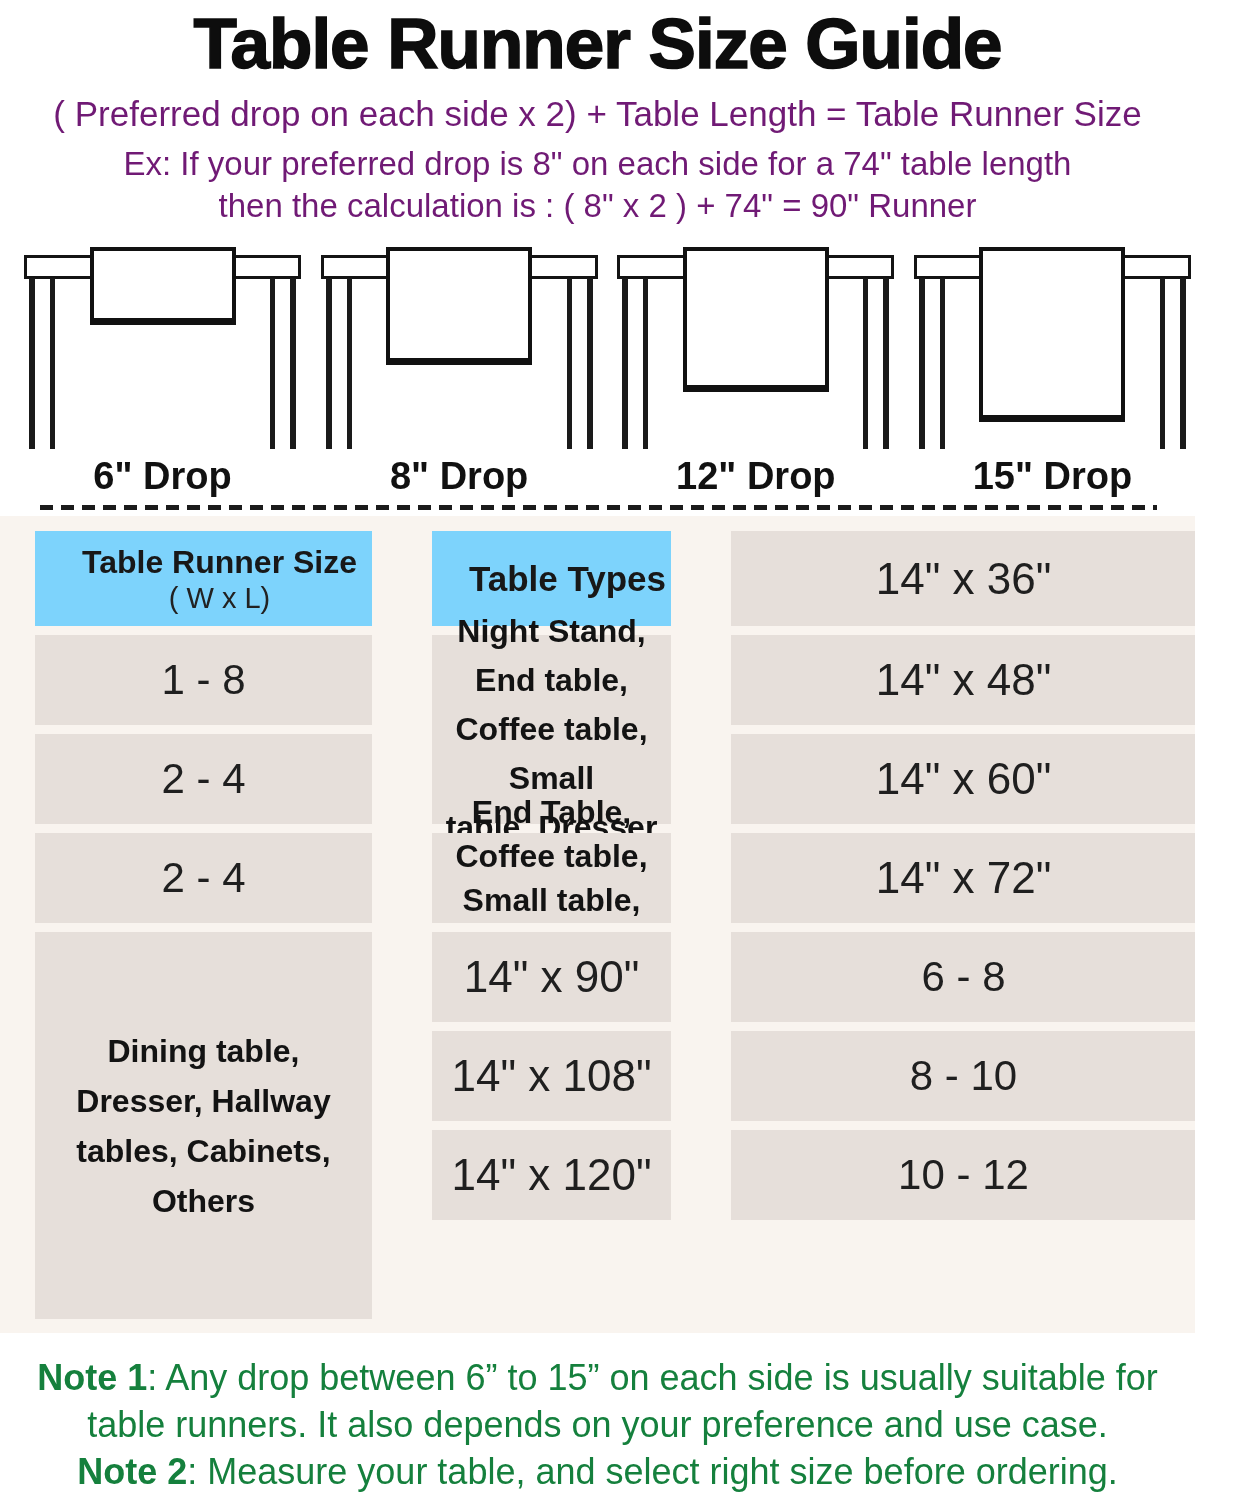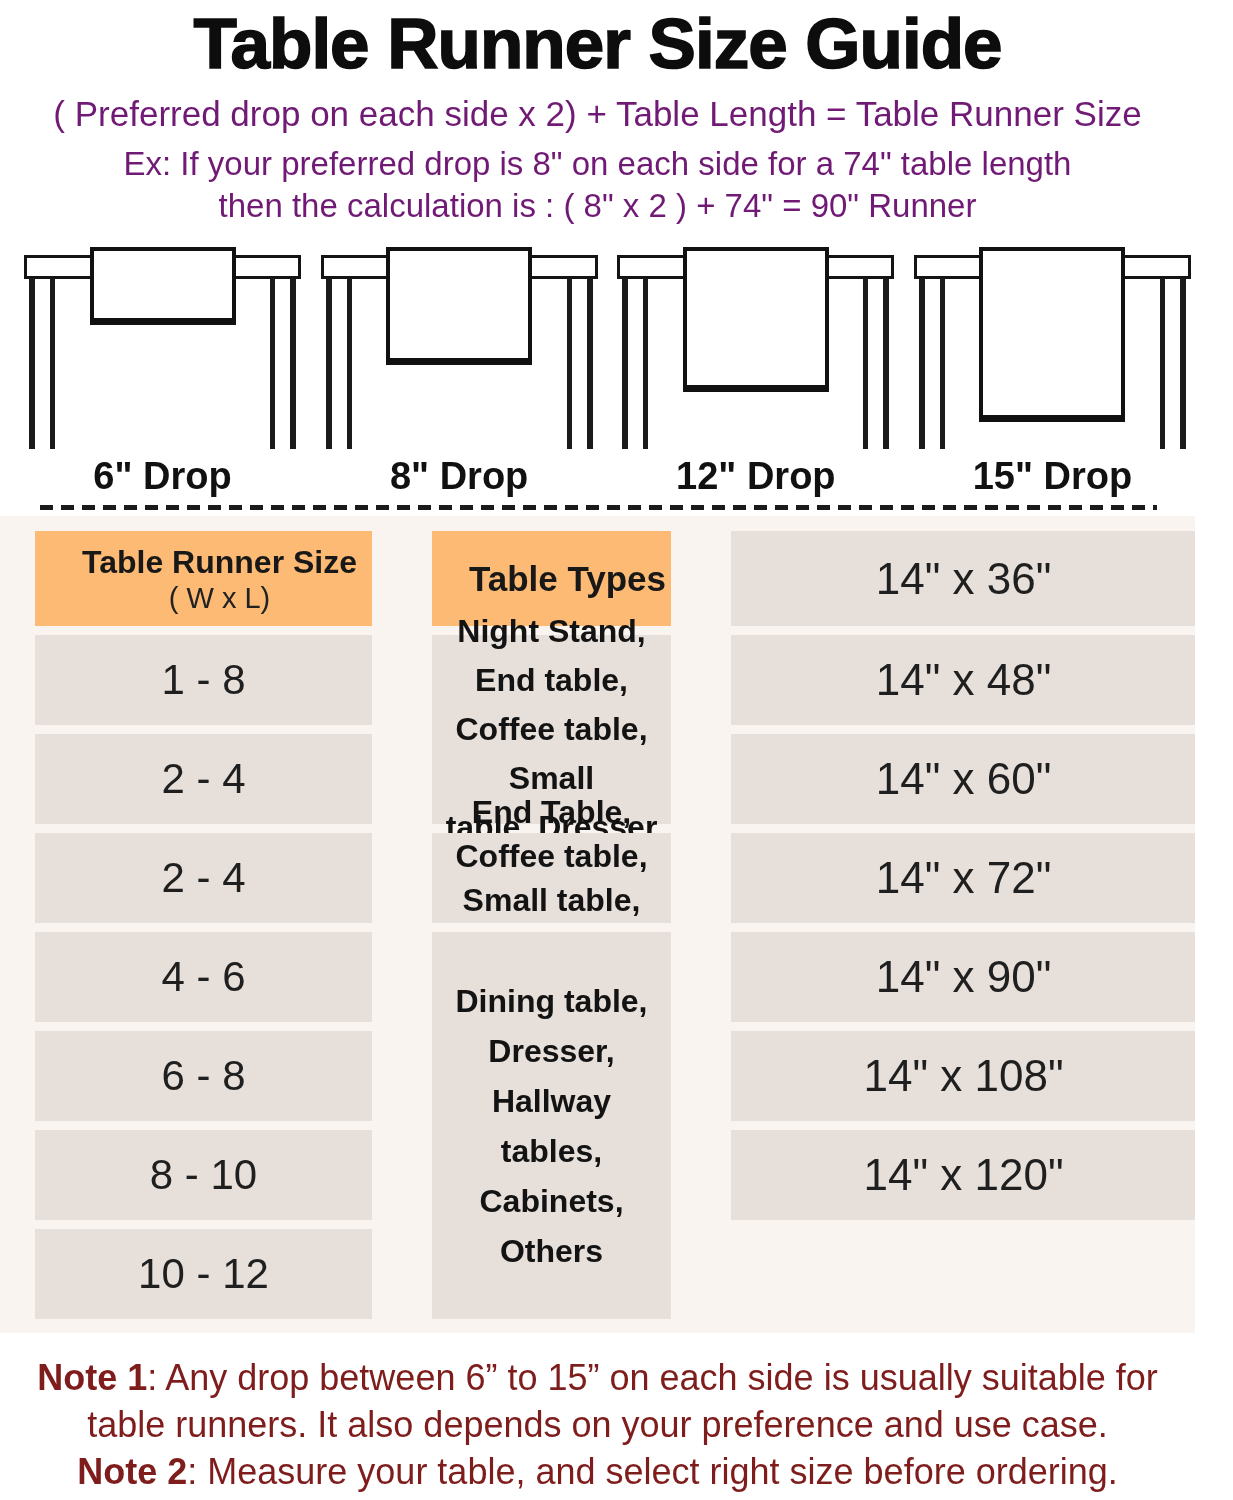--- a/index.html
+++ b/index.html
@@ -78,38 +78,38 @@
   .grid{
     display:grid;
     grid-template-columns:337px 239px 465px;
     grid-template-rows:95px repeat(7,90px);
     column-gap:60px;row-gap:9px;
   }
   .hcell,.cell,.tgroup{
     display:flex;flex-direction:column;align-items:center;justify-content:center;
     text-align:center;box-sizing:border-box;
   }
-  .hcell{background:#fdba74;padding-left:32px;}
+  .hcell{background:#7dd3fc;padding-left:32px;}
   .cell,.tgroup{background:#e6dfda;}
   .h-main{font-size:32px;line-height:38px;font-weight:bold;color:#181818;}
   .h-sub{font-size:29px;line-height:34px;font-weight:400;color:#222222;}
   .h-one{font-size:35px;font-weight:bold;color:#181818;}
   .size-val{font-size:44px;font-weight:400;color:#1f1f1f;}
   .seat-val{font-size:42px;font-weight:400;color:#1f1f1f;}
   .tgroup{
     font-size:32px;line-height:48px;font-weight:bold;color:#131313;
     white-space:pre-line;
   }
   .tgroup.span2{grid-row:span 2;line-height:49px;}
   .tgroup.span1{line-height:44px;}
   .tgroup.span4{grid-row:span 4;line-height:50px;}
   
   .notes{margin:21px 6px 0;text-align:center;}
   .note-line{
-    margin:0;font-size:36px;line-height:47px;font-weight:400;color:#7f1d1d;
+    margin:0;font-size:36px;line-height:47px;font-weight:400;color:#15803d;
   }
   .note-label{font-weight:bold;}
   .note-text{white-space:pre-line;}
 </style>
 </head>
 <body>
 
 <div class="canvas">
 
   <h1 class="title">Table Runner Size Guide</h1>
@@ -194,23 +194,20 @@
         </div>
       <div class="cell">
           <span class="seat-val">2 - 4</span>
         </div>
       <div class="tgroup span1">End Table, Coffee table,
 Small table, Dresser</div>
 
       <div class="cell">
           <span class="size-val">14" x 72"</span>
         </div>
-      <div class="cell">
-          <span class="seat-val">4 - 6</span>
-        </div>
       <div class="tgroup span4">Dining table,
 Dresser, Hallway
 tables, Cabinets,
 Others</div>
 
       <div class="cell">
           <span class="size-val">14" x 90"</span>
         </div>
       <div class="cell">
           <span class="seat-val">6 - 8</span>

